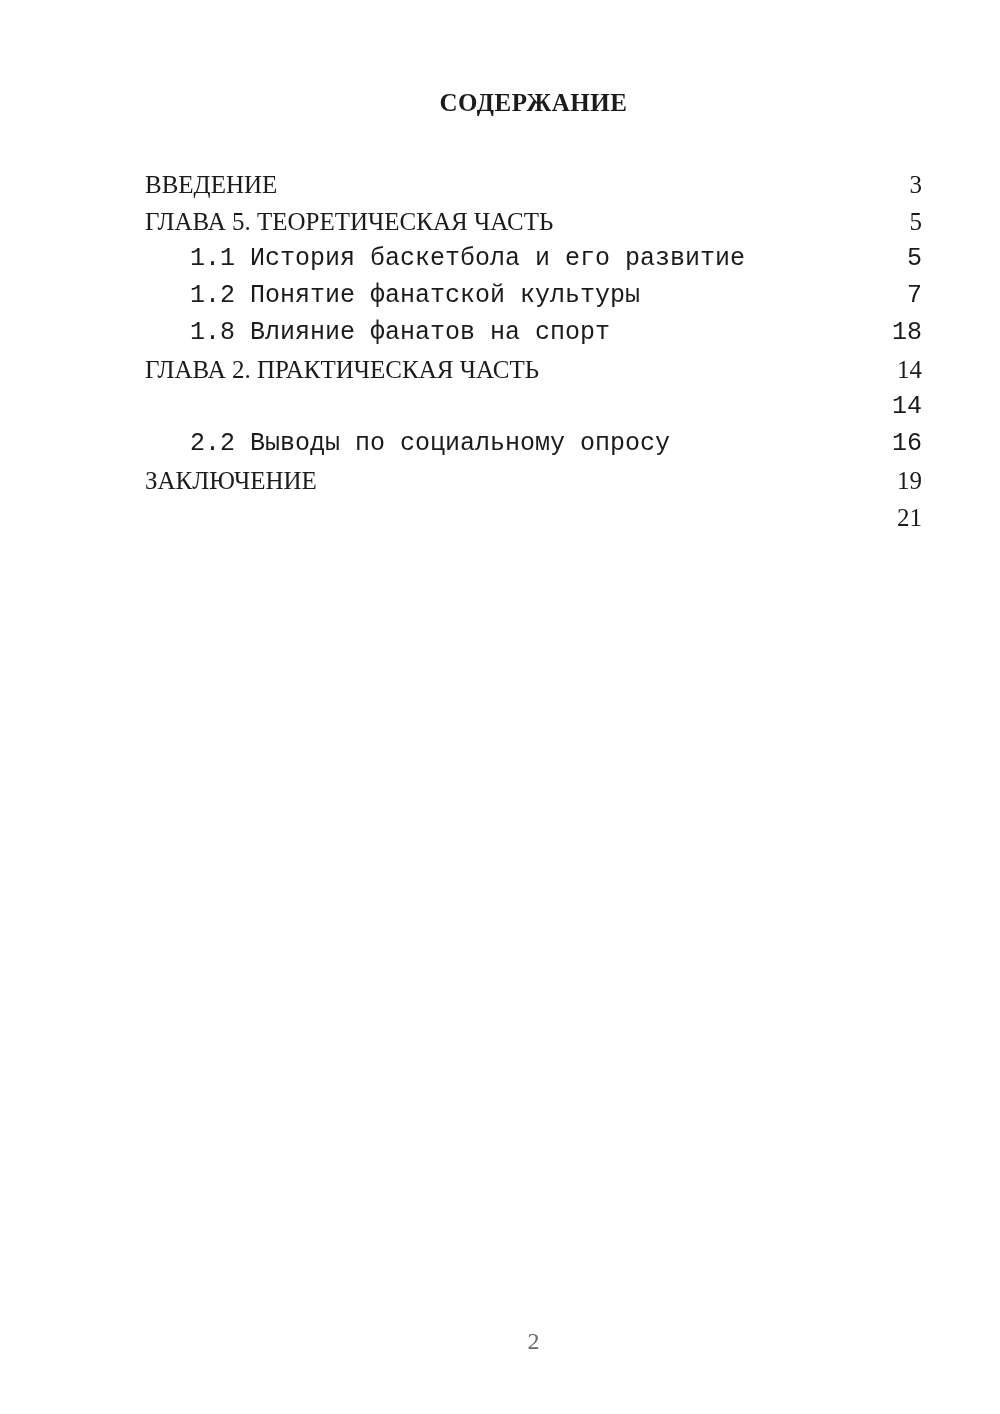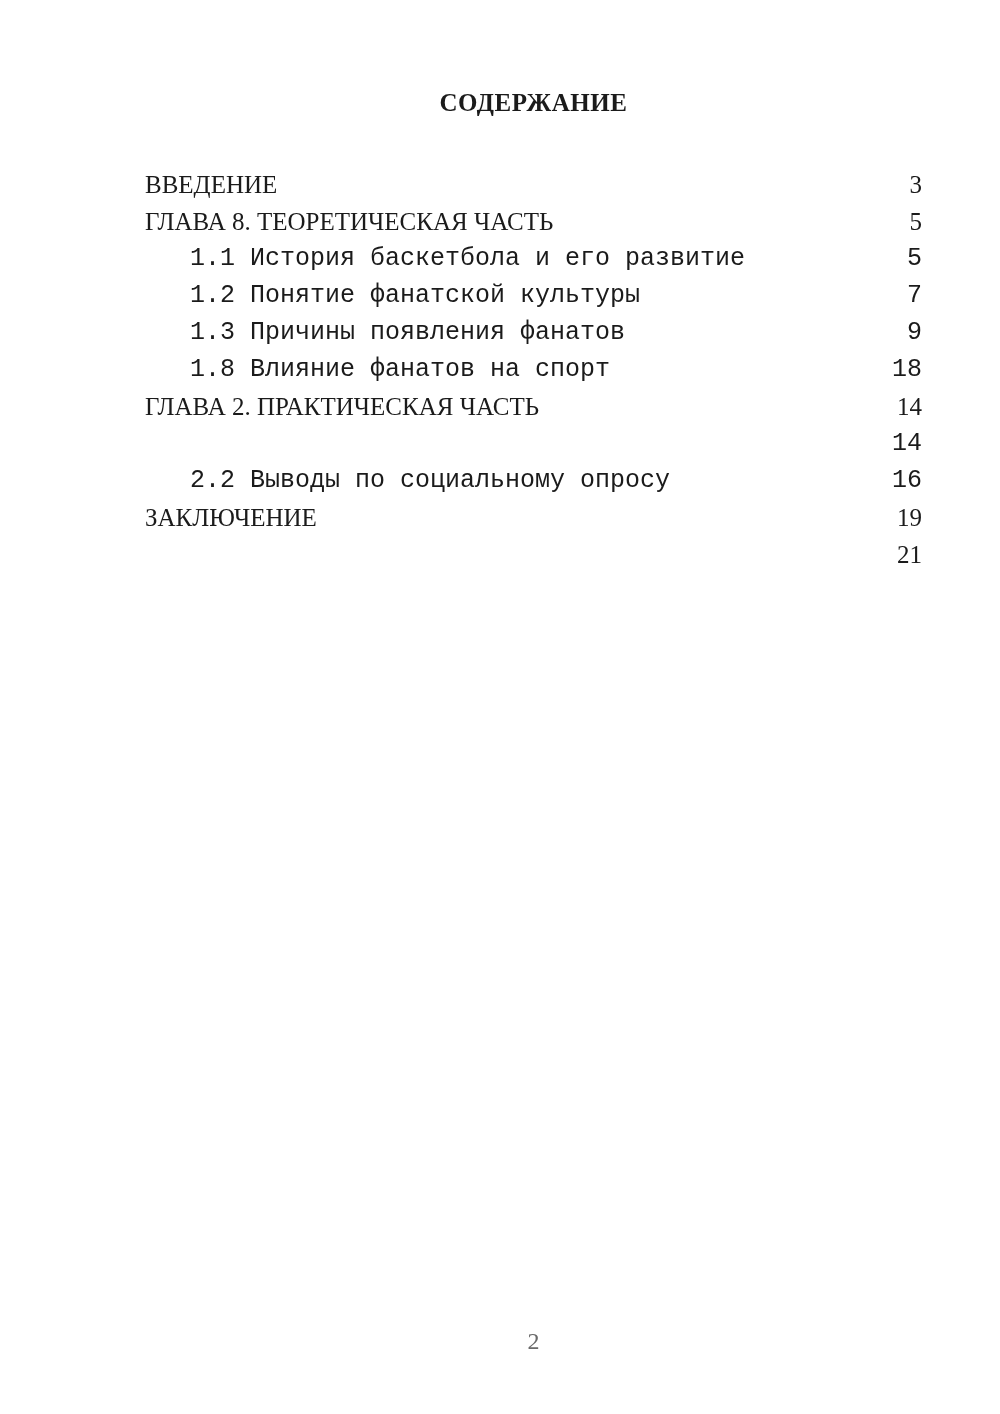--- a/index.html
+++ b/index.html
@@ -76,42 +76,37 @@
   <div class="content">
     <h1 class="doc-title">СОДЕРЖАНИЕ</h1>
     <div class="toc">
   <div class="toc-row level-0">
     <span class="toc-label">ВВЕДЕНИЕ</span>
     <span class="toc-spacer"></span>
     <span class="toc-page">3</span>
   </div>
 
   <div class="toc-row level-0">
-    <span class="toc-label">ГЛАВА 8. ТЕОРЕТИЧЕСКАЯ ЧАСТЬ</span>
+    <span class="toc-label">ГЛАВА 5. ТЕОРЕТИЧЕСКАЯ ЧАСТЬ</span>
     <span class="toc-spacer"></span>
     <span class="toc-page">5</span>
   </div>
 
   <div class="toc-row level-1">
     <span class="toc-label">1.1 История баскетбола и его развитие</span>
     <span class="toc-spacer"></span>
     <span class="toc-page">5</span>
   </div>
 
   <div class="toc-row level-1">
     <span class="toc-label">1.2 Понятие фанатской культуры</span>
     <span class="toc-spacer"></span>
     <span class="toc-page">7</span>
   </div>
 
-  <div class="toc-row level-1">
-    <span class="toc-label">1.3 Причины появления фанатов</span>
-    <span class="toc-spacer"></span>
-    <span class="toc-page">9</span>
-  </div>
 
   <div class="toc-row level-1">
     <span class="toc-label">1.8 Влияние фанатов на спорт</span>
     <span class="toc-spacer"></span>
     <span class="toc-page">18</span>
   </div>
 
   <div class="toc-row level-0">
     <span class="toc-label">ГЛАВА 2. ПРАКТИЧЕСКАЯ ЧАСТЬ</span>
     <span class="toc-spacer"></span>

